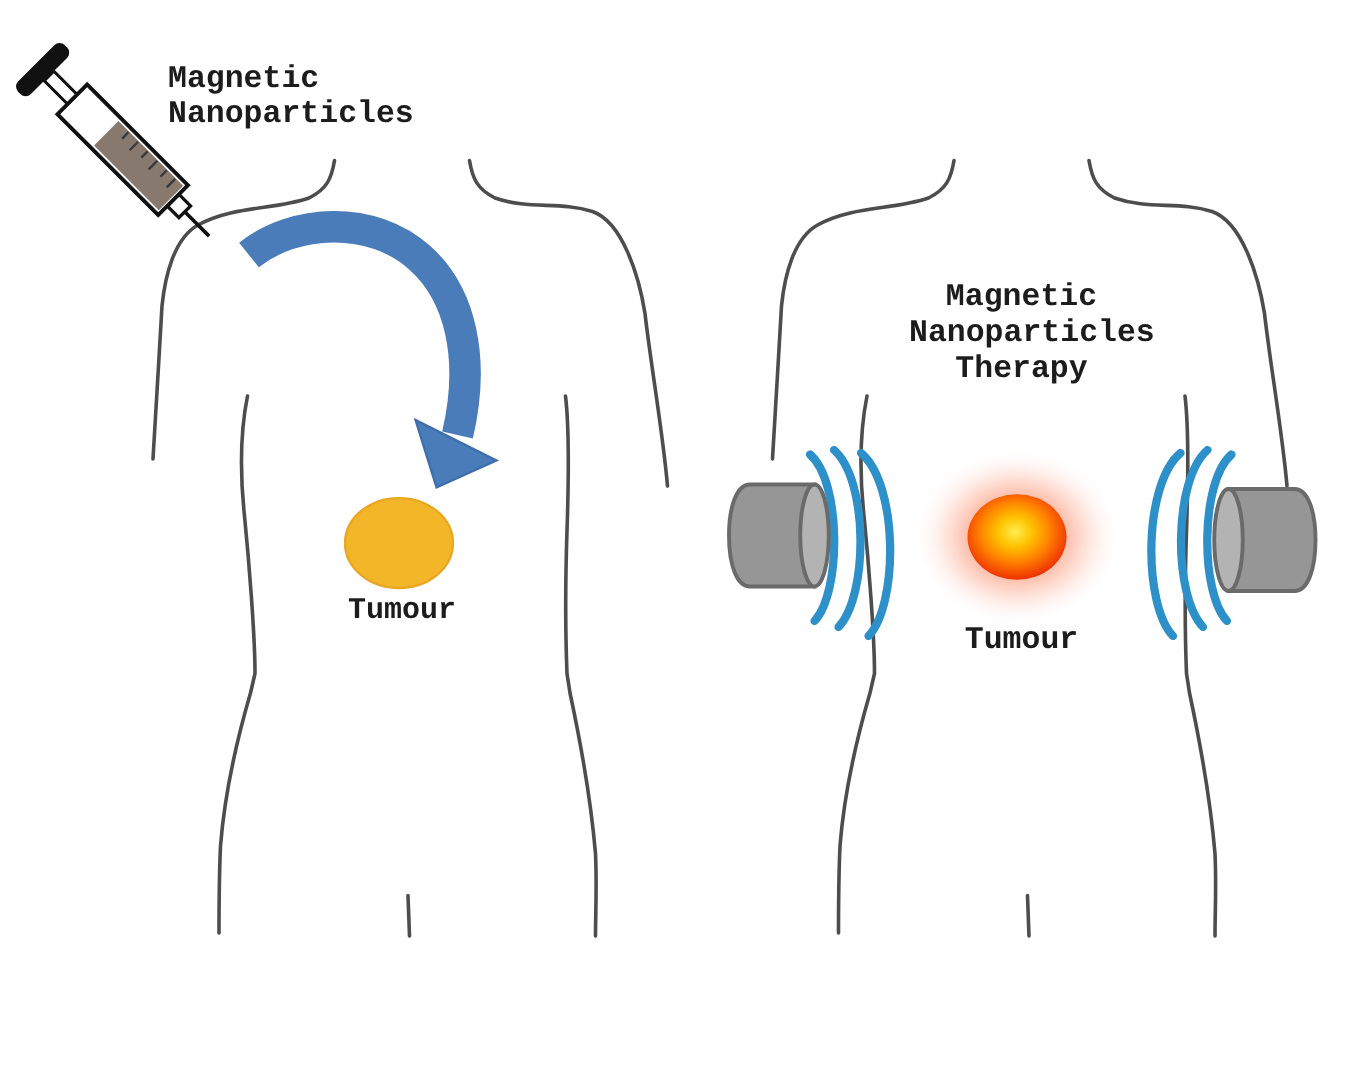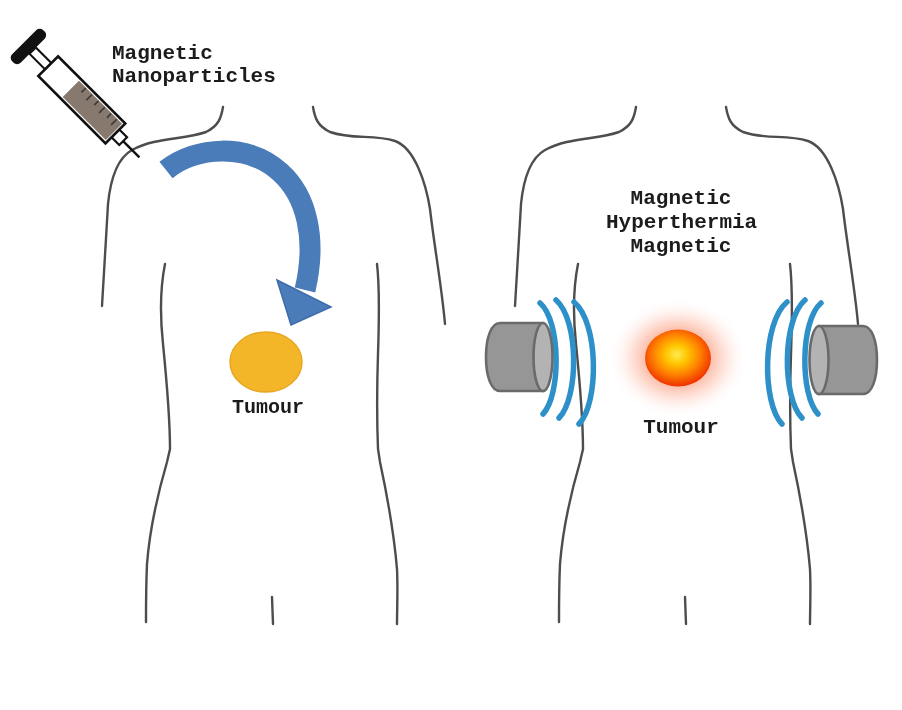--- a/index.html
+++ b/index.html
@@ -98,18 +98,18 @@
     </g>
 
     <g>
       <ellipse cx="678" cy="334" rx="70" ry="60" fill="url(#glowGrad)"></ellipse>
       <ellipse cx="678" cy="334" rx="33" ry="28.5" fill="url(#coreGrad)"></ellipse>
     </g>
   </svg>
 
   <div class="lbl" style="left:112px;top:18px;width:155px;">Magnetic Nanoparticles</div>
 
-  <div class="lbl center" style="left:606px;top:163px;width:150px;line-height:24px;">Magnetic Hyperthermia Magnetic</div>
+  <div class="lbl center" style="left:606px;top:163px;width:150px;line-height:24px;">Magnetic Nanoparticles Therapy</div>
 
   <div class="lbl center" style="left:218px;top:372px;width:100px;font-size:20px;">Tumour</div>
 
   <div class="lbl center" style="left:631px;top:392px;width:100px;">Tumour</div>
 </div>
 
 </body></html>

